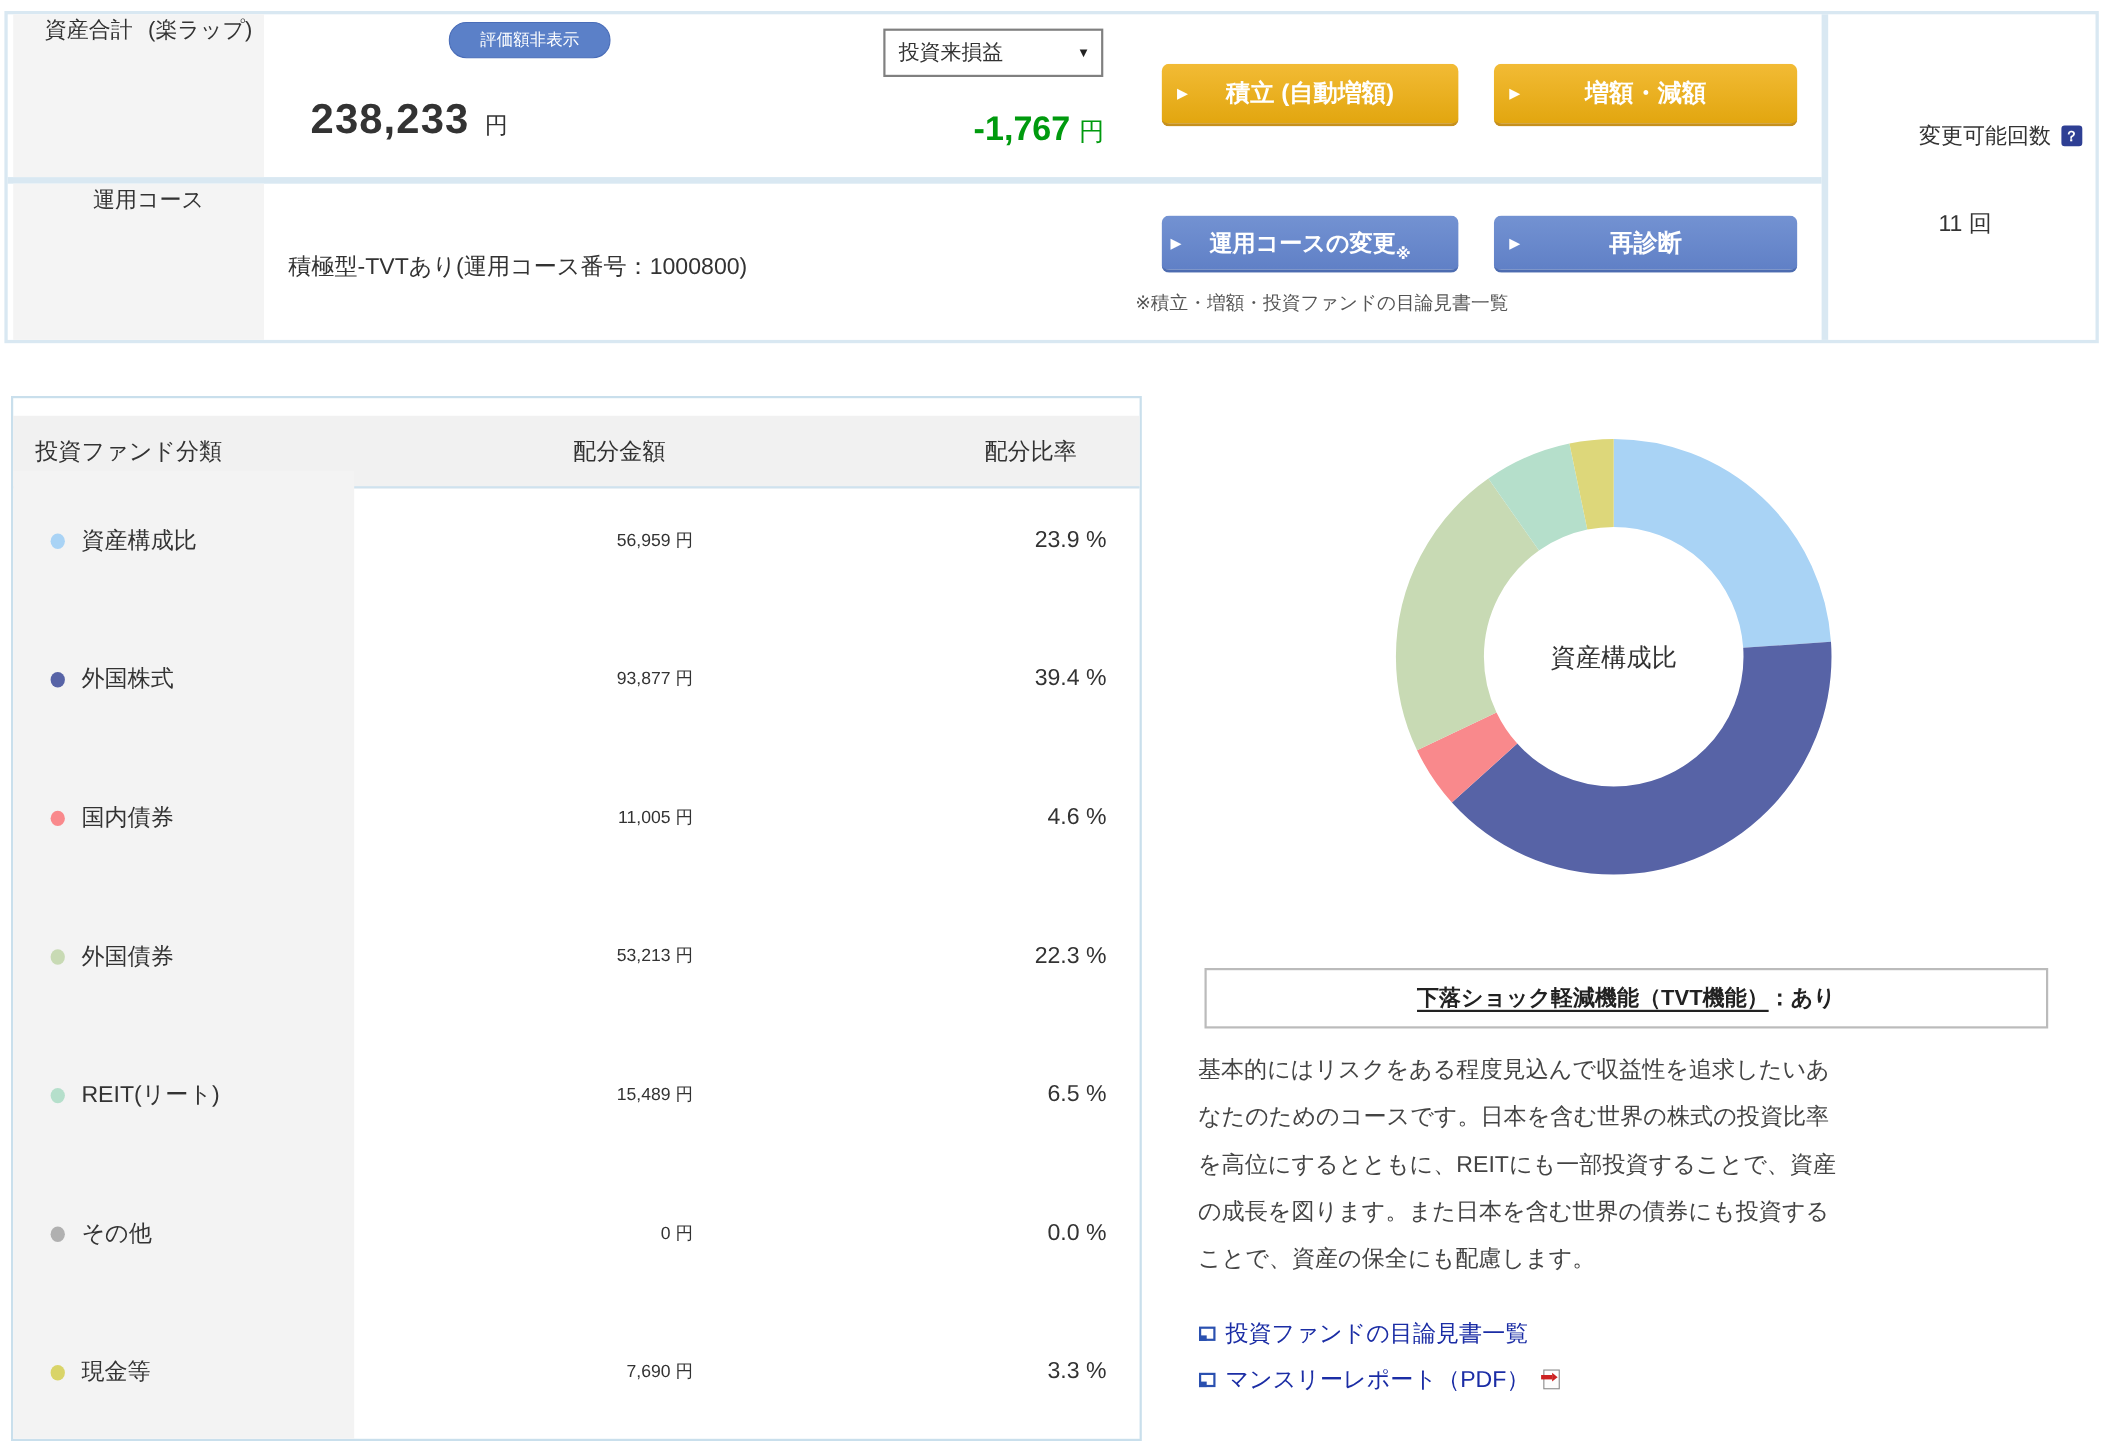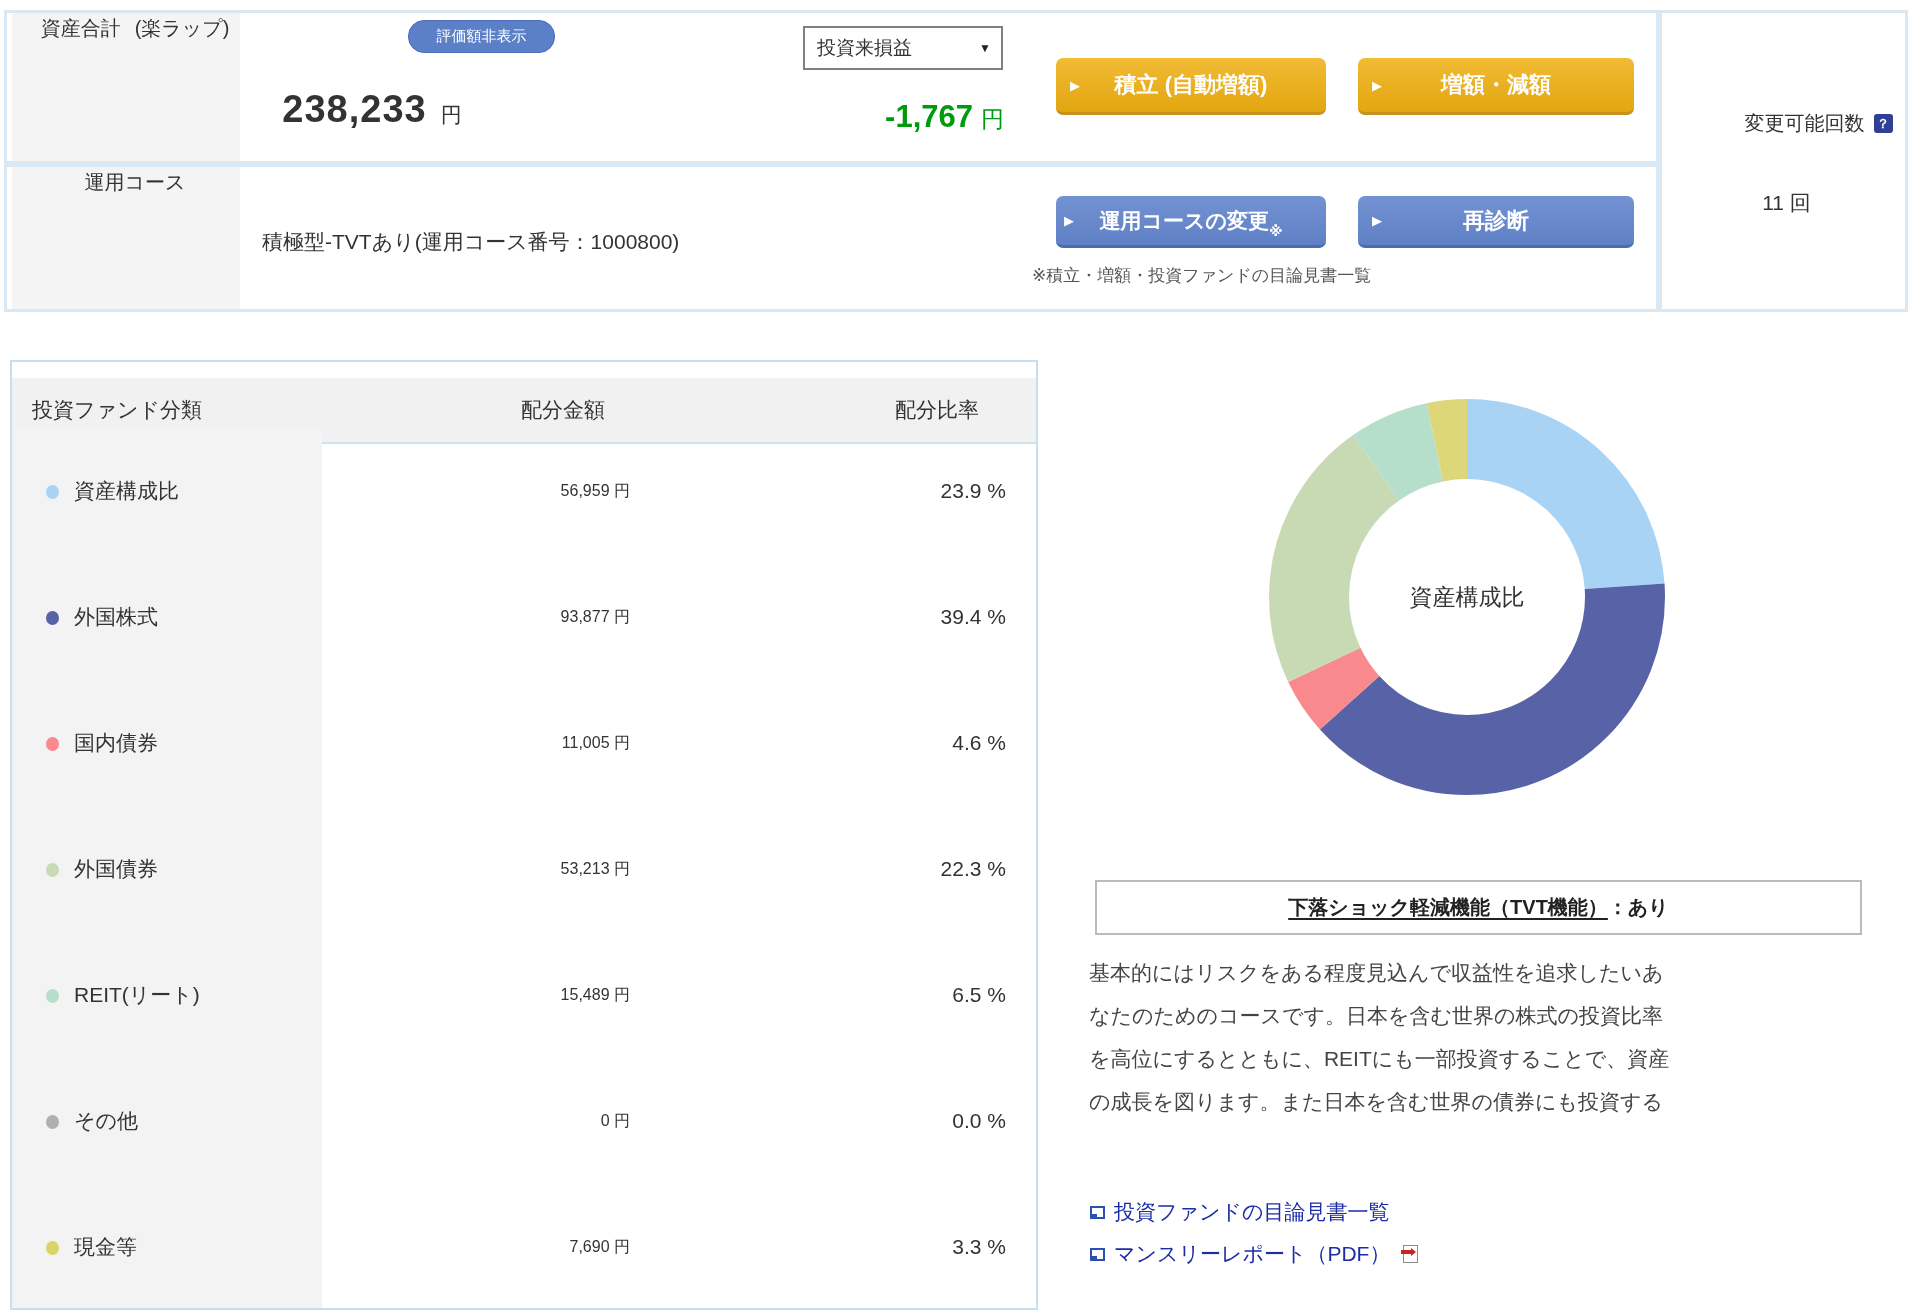--- a/index.html
+++ b/index.html
@@ -268,20 +268,21 @@
 <div class="abs tvt-box">
   <span class="tvt-underline">下落ショック軽減機能（TVT機能）</span>
   <span>：あり</span>
 </div>
 
 <div class="abs desc">
   <div>基本的にはリスクをある程度見込んで収益性を追求したいあ</div>
   <div>なたのためのコースです。日本を含む世界の株式の投資比率</div>
   <div>を高位にするとともに、REITにも一部投資することで、資産</div>
   <div>の成長を図ります。また日本を含む世界の債券にも投資する</div>
+  <div>ことで、資産の保全にも配慮します。</div>
 </div>
 
 <div class="abs link-row link1">
   <span class="win-icon">
       <span></span>
     </span>
   <span class="link-label">投資ファンドの目論見書一覧</span>
 </div>
 <div class="abs link-row link2">
   <span class="win-icon">

